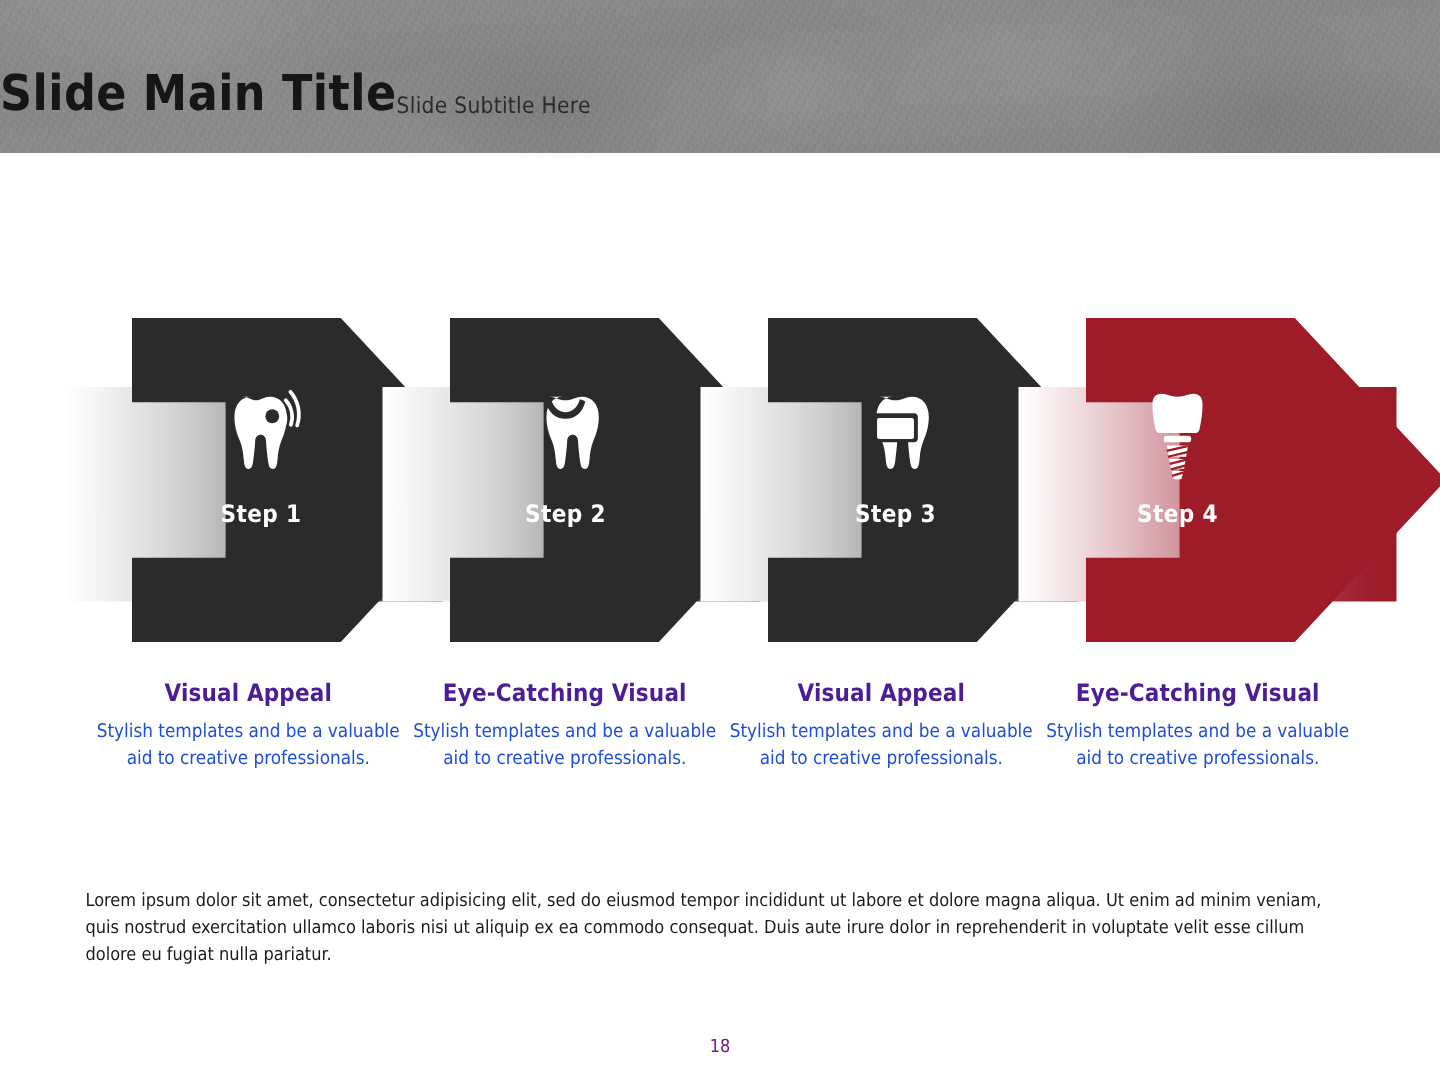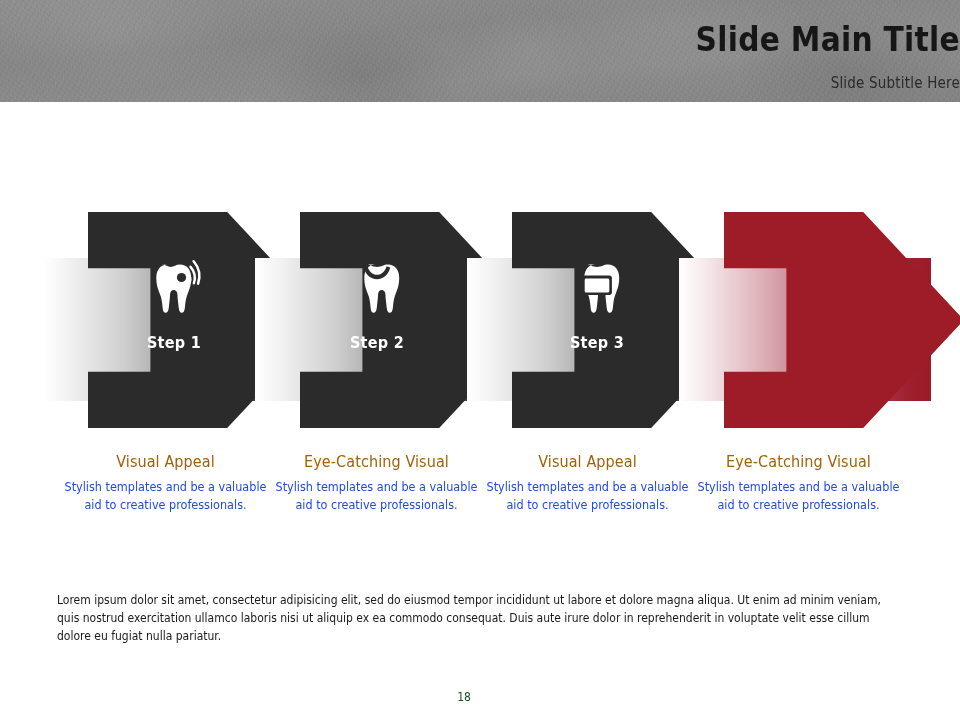--- a/index.html
+++ b/index.html
@@ -44,22 +44,22 @@
       repeating-linear-gradient(118deg, rgba(0,0,0,0.035) 0px, rgba(0,0,0,0.035) 1px, rgba(0,0,0,0) 1px, rgba(0,0,0,0) 5px),
       repeating-linear-gradient(82deg, rgba(255,255,255,0.025) 0px, rgba(255,255,255,0.025) 1px, rgba(0,0,0,0) 1px, rgba(0,0,0,0) 3px);
     pointer-events: none;
   }
   #header-inner {
     position: relative;
     z-index: 2;
     width: 100%;
     height: 100%;
     display: flex;
-    flex-direction: column;
-    align-items: flex-end;
+    flex-direction: row;
+    align-items: center;
     justify-content: flex-start;
     padding-top: 22px;
   }
   #main-title {
     font-size: 33px;
     font-weight: bold;
     color: #161616;
     letter-spacing: 0.3px;
     line-height: 1.1;
   }
@@ -154,22 +154,22 @@
     width: 845px;
     display: flex;
   }
   .caption-col {
     width: 211px;
     text-align: center;
     padding: 0 4px;
   }
   .caption-title {
     font-size: 16px;
-    font-weight: normal;
-    color: #a16207;
+    font-weight: bold;
+    color: #4c1d95;
     letter-spacing: 0.1px;
   }
   .caption-body {
     margin-top: 7px;
     font-size: 12.5px;
     line-height: 1.45;
     color: #1d4ed8;
   }
 
   
@@ -180,26 +180,26 @@
     width: 848px;
     font-size: 12px;
     line-height: 1.48;
     color: #1a1a1a;
     text-align: left;
   }
 
   
   #page-number {
     position: absolute;
-    left: 0;
+    left: 16px;
     top: 690px;
     width: 928px;
     text-align: center;
     font-size: 12px;
-    color: #14532d;
+    color: #701a75;
   }
 </style>
 </head>
 <body>
 
 <div id="slide">
 
   <div id="header">
     <div id="header-inner">
       <div id="main-title">Slide Main Title</div>
@@ -241,20 +241,39 @@
       <svg class="step-icon" viewBox="0 0 64 72">
         <path fill="#ffffff" d="M21 11.5c4.2 0 6.4 2.4 11 2.4 4.6 0 6.8-2.4 11-2.4 6.7 0 11.2 5.2 11.2 13.2 0 6.9-1.6 11.4-3.6 16.2-1.6 3.9-2.2 8-2.6 12.6-.3 3.4-.9 6.2-3.1 6.2-2.3 0-2.9-2.6-3.3-6-.5-4.1-1.1-9.4-1.2-12.6-.1-2.6-1.6-4.2-3.6-4.2-2.1 0-3.6 1.6-3.7 4.2-.1 3.2-.7 8.5-1.2 12.6-.4 3.4-1 6-3.3 6-2.2 0-2.8-2.8-3.1-6.2-.4-4.6-1-8.7-2.6-12.6-2-4.8-3.6-9.3-3.6-16.2 0-8 4.5-13.2 11.2-13.2z"></path>
         <path fill="#2b2b2b" d="M19.6 22.5h24.8c1.5 0 2.5 1 2.5 2.5v14.4c0 1.5-1 2.5-2.5 2.5H19.6c-1.5 0-2.5-1-2.5-2.5V25c0-1.5 1-2.5 2.5-2.5z"></path>
         <path fill="#ffffff" d="M21.2 25.6h21.6c.9 0 1.5.6 1.5 1.5v11c0 .9-.6 1.5-1.5 1.5H21.2c-.9 0-1.5-.6-1.5-1.5v-11c0-.9.6-1.5 1.5-1.5z"></path>
       </svg>
       <div class="step-label">Step 3</div>
     </div>
 
     <div class="band red" style="left:679px; width:252px;"></div>
     <div class="chevron red" style="left:724px; width:240px;"></div>
+    <div class="step-content" style="left:725px;">
+      <svg class="step-icon" viewBox="0 0 64 72">
+        <path fill="#ffffff" d="M21.5 9.5c3.6 0 5.6 2 10.5 2s6.9-2 10.5-2c4.2 0 6.2 2.6 6.2 7.2 0 6.2-.9 11.6-2 16.3-.4 1.7-1.3 2.6-2.8 2.6H20.1c-1.5 0-2.4-.9-2.8-2.6-1.1-4.7-2-10.1-2-16.3 0-4.6 2-7.2 6.2-7.2z"></path>
+        <path fill="#ffffff" d="M24.5 37.5h15c.9 0 1.6.7 1.6 1.6v1.2c0 .9-.7 1.6-1.6 1.6h-15c-.9 0-1.6-.7-1.6-1.6v-1.2c0-.9.7-1.6 1.6-1.6z"></path>
+        <g>
+          <path fill="#ffffff" d="M25 44h14l-1.2 7.5h-11.6z"></path>
+          <path fill="#ffffff" d="M26.5 53h11l-1.1 6.5h-8.8z"></path>
+          <path fill="#ffffff" d="M28 61h8l-1.4 5.5h-5.2z"></path>
+          <g stroke="#9e1b28" stroke-width="1.5">
+            <path d="M24.8 47.6l14 -3.2"></path>
+            <path d="M25.6 51.5l13 -3.1"></path>
+            <path d="M26.8 56.2l11.2 -2.8"></path>
+            <path d="M27.6 59.9l10 -2.6"></path>
+            <path d="M28.4 64.2l7.8 -2.3"></path>
+          </g>
+        </g>
+      </svg>
+      <div class="step-label">Step 4</div>
+    </div>
 
   </div>
 
   <div id="captions">
     <div class="caption-col">
       <div class="caption-title">Visual Appeal</div>
       <div class="caption-body">Stylish templates and be a valuable aid to creative professionals.</div>
     </div>
     <div class="caption-col">
       <div class="caption-title">Eye-Catching Visual</div>

